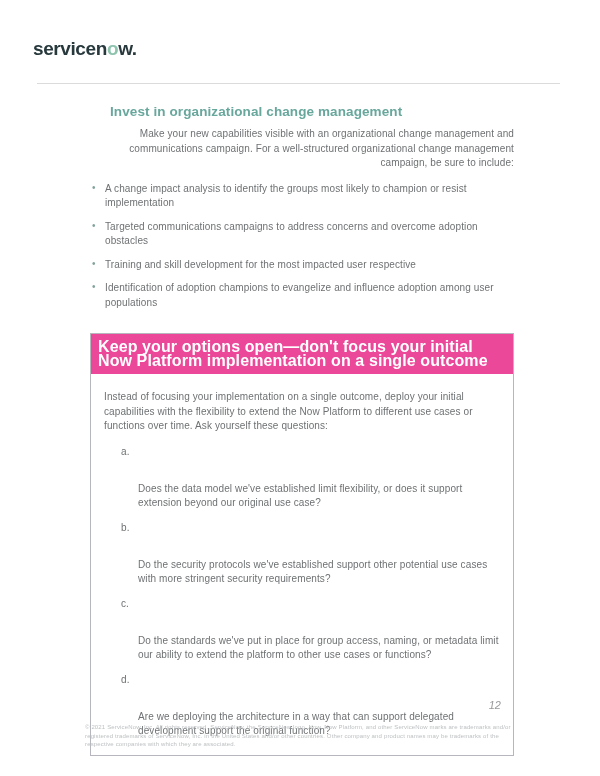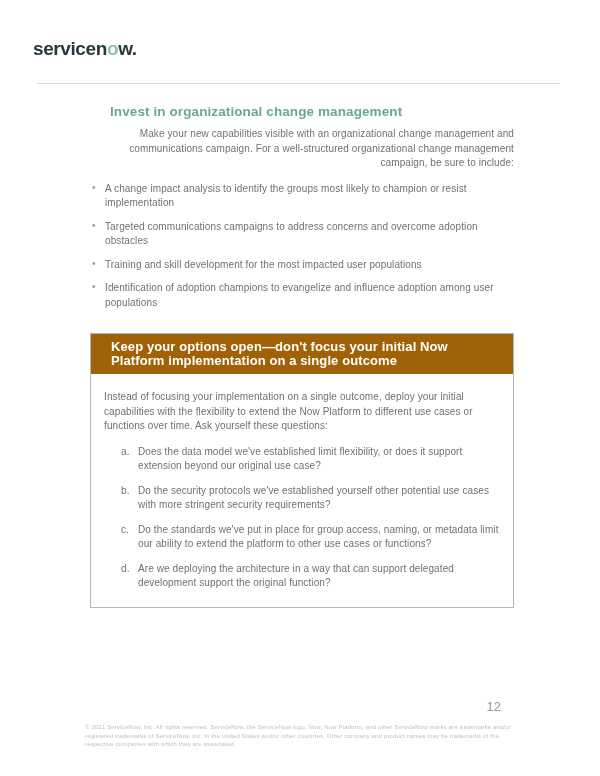--- a/index.html
+++ b/index.html
@@ -81,52 +81,53 @@
     cursor: pointer;
   }
 
   
   .callout {
     margin-top: 23px;
     border: 1px solid #b6b6bf;
     background: #ffffff;
   }
   .callout-header {
-    background: #a16207;
+    background: #ec4899;
     color: #ffffff;
     font-weight: 700;
-    font-size: 13px;
+    font-size: 16px;
     line-height: 13.5px;
-    padding: 6px 13px 7px 20px;
+    padding: 6px 13px 7px 7px;
     letter-spacing: 0.1px;
   }
   .callout-body {
     padding: 16px 14px 16px 13px;
   }
   .callout-body .callout-intro { margin: 0 0 11px 0; }
   ol.lettered {
     list-style: none;
     margin: 0; padding: 0 0 0 17px;
   }
   ol.lettered li {
     display: flex;
     margin-bottom: 10px;
   }
   ol.lettered li:last-child { margin-bottom: 0; }
   ol.lettered .letter {
     flex: 0 0 17px;
   }
-  ol.lettered .item-text { flex: 1; }
+  ol.lettered .item-text { flex: 1; margin-top: 37px; }
 
   
   .page-number {
     position: absolute;
     top: 699px; right: 77px;
-    font-size: 13px;
+    font-size: 11px;
     color: #97999b;
+    font-style: italic;
   }
   .copyright {
     position: absolute;
     left: 85px; top: 723px;
     width: 434px;
     font-size: 6px;
     line-height: 8.5px;
     letter-spacing: 0.15px;
     color: #bdc0c2;
   }
@@ -152,41 +153,41 @@
       <li>
         <span class="marker">•</span>
         <span>A change impact analysis to identify the groups most likely to champion or resist implementation</span>
       </li>
       <li>
         <span class="marker">•</span>
         <span>Targeted communications campaigns to address concerns and overcome adoption obstacles</span>
       </li>
       <li>
         <span class="marker">•</span>
-        <span>Training and skill development for the most impacted user populations</span>
+        <span>Training and skill development for the most impacted user respective</span>
       </li>
       <li>
         <span class="marker">•</span>
         <span>Identification of adoption champions to evangelize and influence adoption among user populations</span>
       </li>
     </ul>
 
 
     <div class="callout">
       <div class="callout-header">Keep your options open—don't focus your initial Now Platform implementation on a single outcome</div>
       <div class="callout-body">
         <p class="callout-intro">Instead of focusing your implementation on a single outcome, deploy your initial capabilities with the flexibility to extend the Now Platform to different use cases or functions over time. Ask yourself these questions:</p>
         <ol class="lettered">
           <li>
             <span class="letter">a.</span>
             <span class="item-text">Does the data model we've established limit flexibility, or does it support extension beyond our original use case?</span>
           </li>
           <li>
             <span class="letter">b.</span>
-            <span class="item-text">Do the security protocols we've established yourself other potential use cases with more stringent security requirements?</span>
+            <span class="item-text">Do the security protocols we've established support other potential use cases with more stringent security requirements?</span>
           </li>
           <li>
             <span class="letter">c.</span>
             <span class="item-text">Do the standards we've put in place for group access, naming, or metadata limit our ability to extend the platform to other use cases or functions?</span>
           </li>
           <li>
             <span class="letter">d.</span>
             <span class="item-text">Are we deploying the architecture in a way that can support delegated development support the original function?</span>
           </li>
         </ol>

